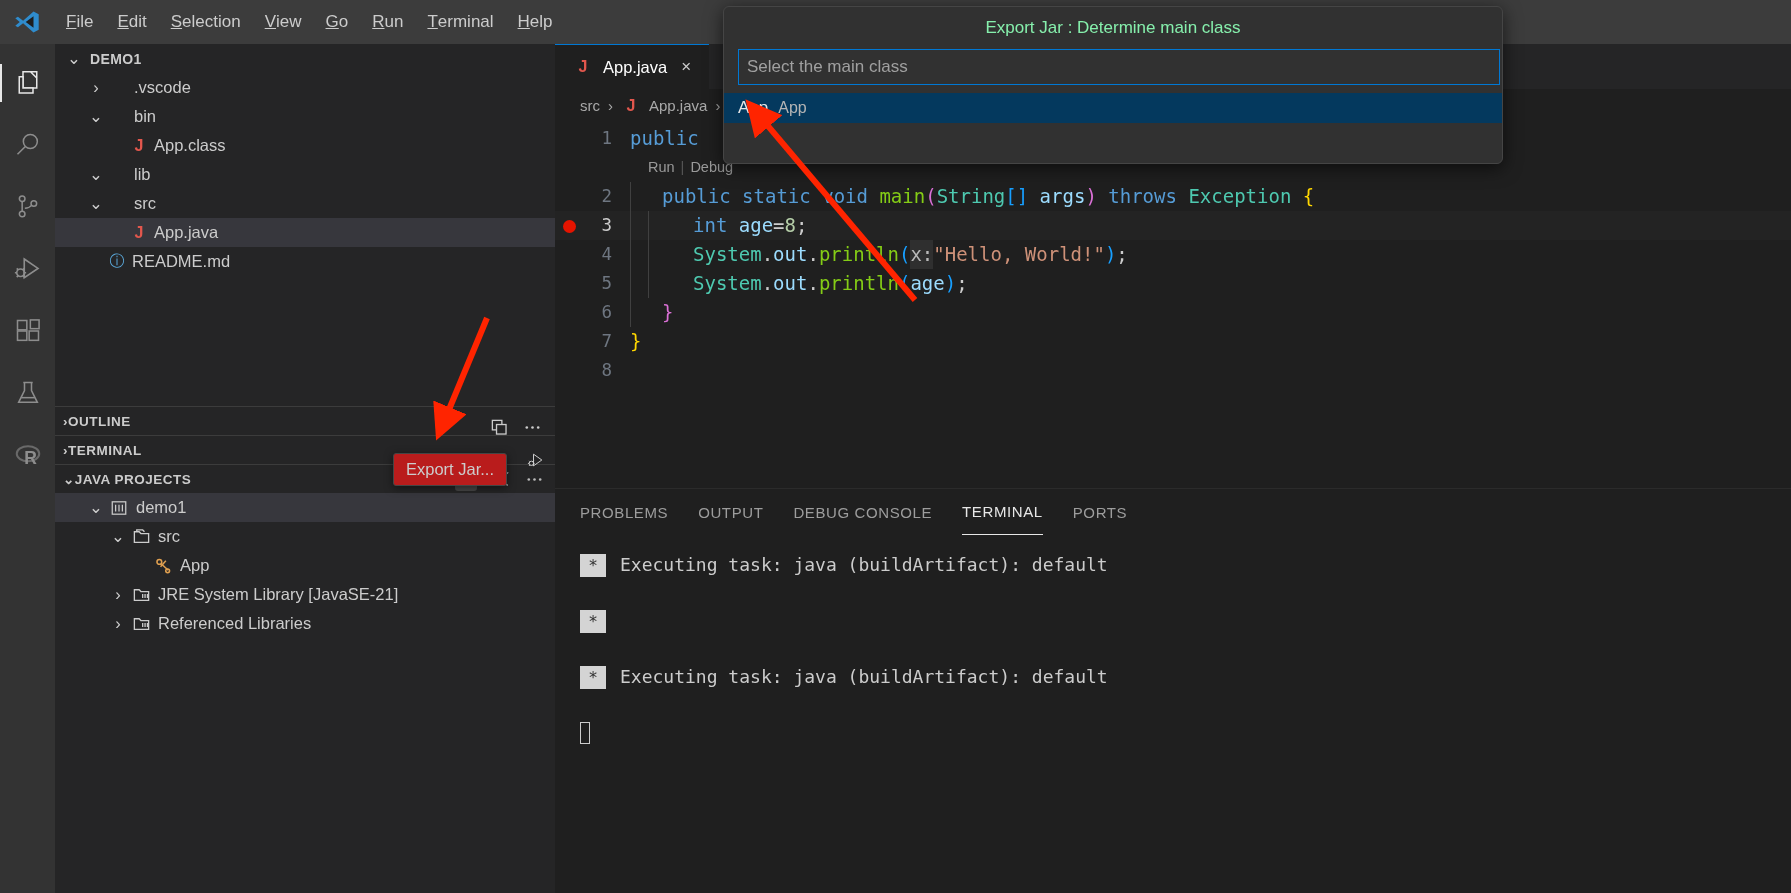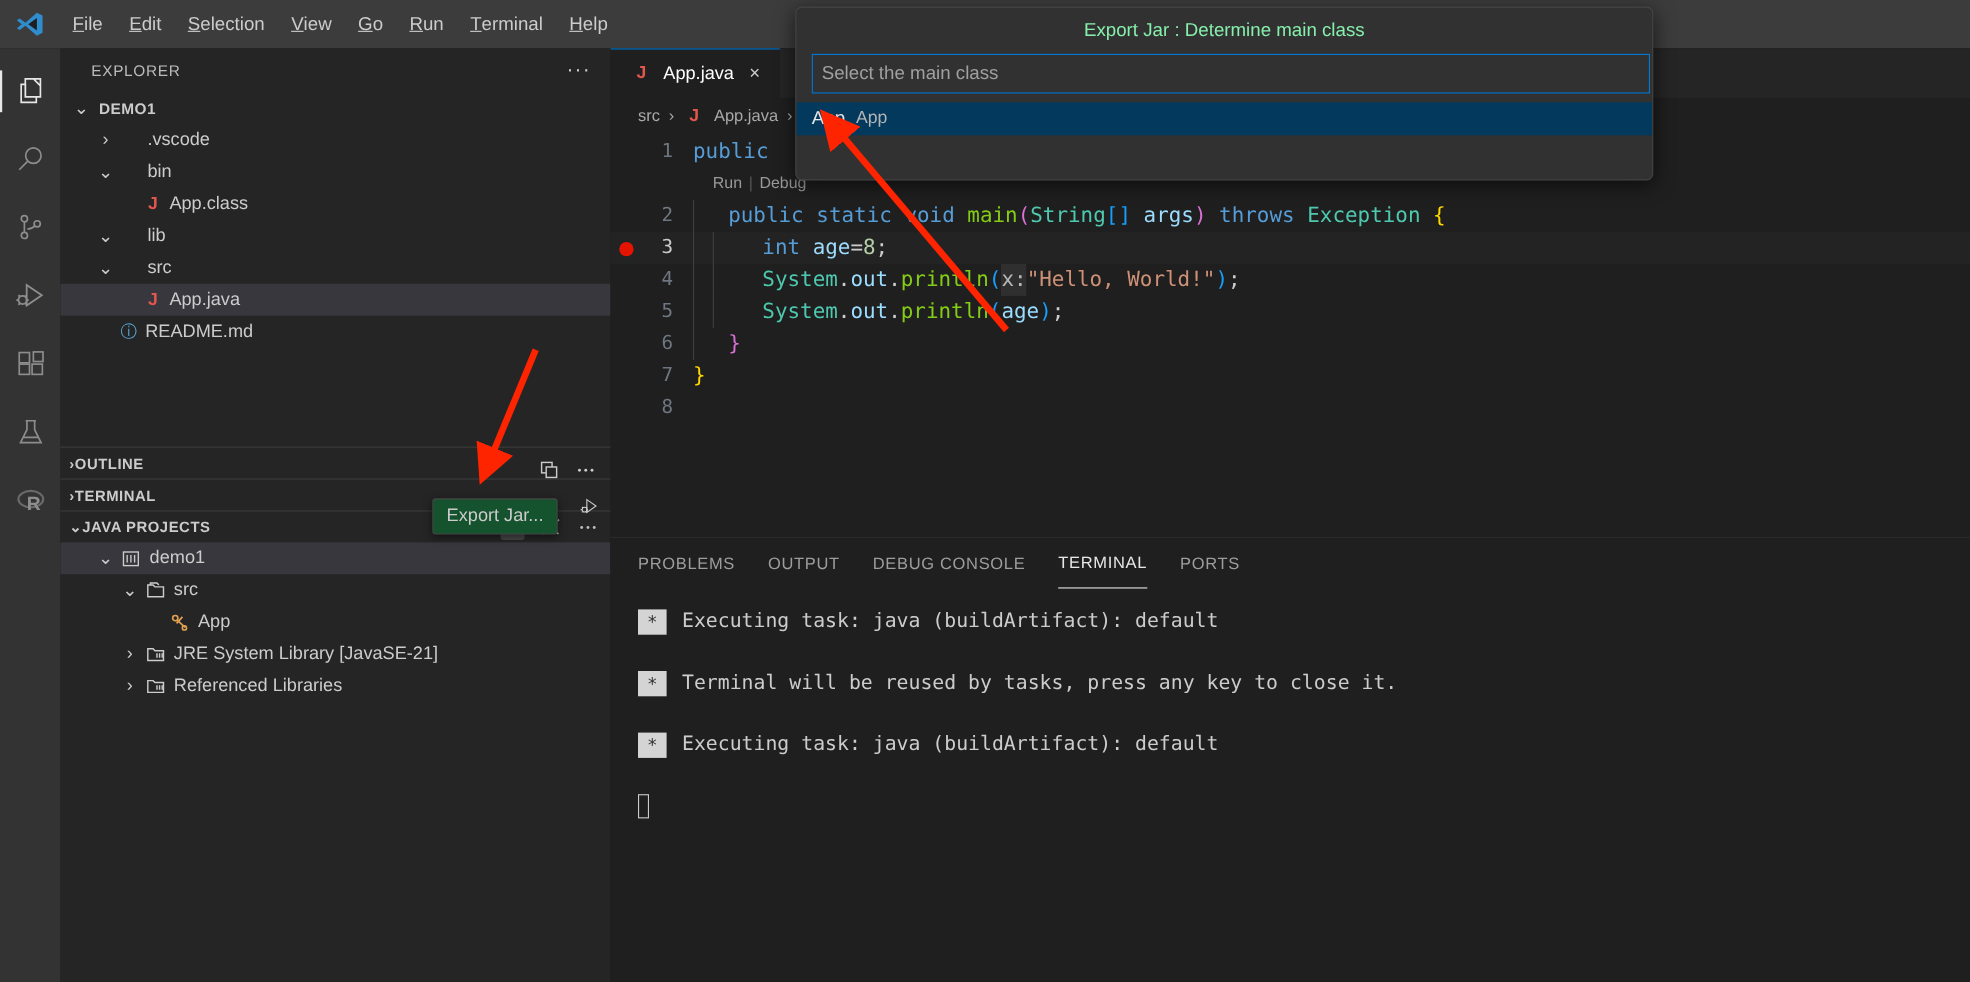--- a/index.html
+++ b/index.html
@@ -140,21 +140,21 @@
     font-size: 17px; padding: 0 8px; outline: none; font-family: "Liberation Sans", sans-serif;
   }
   .qp-input::placeholder { color: #a0a0a0; }
   .qp-item { height: 30px; display:flex; align-items:center; gap:10px; padding-left: 14px; font-size: 17px; color:#e7e7e7;}
   .qp-item.selected { background: #04395e; }
   .qp-item .sub { color:#b5b5b5; font-size: 16px; }
   .qp-list { padding-bottom: 10px; }
 
   
   .tooltip {
-    position: absolute; left: 393px; top: 453px; background: #14532d; border: 1px solid #454545;
+    position: absolute; left: 393px; top: 453px; background: #b91c1c; border: 1px solid #454545;
     color: #cccccc; font-size: 16.5px; padding: 6px 12px; border-radius: 3px; z-index: 30;
     box-shadow: 0 2px 8px rgba(0,0,0,.5);
   }
 
   
   .arrows { position:absolute; left:0; top:0; width:1791px; height:893px; pointer-events:none; z-index: 60; }
 </style>
 </head>
 <body>
 
@@ -225,24 +225,20 @@
     </div>
     <div class="act-icon">
       <svg width="30" height="30" viewBox="0 0 24 24">
         <ellipse cx="12" cy="11" rx="9" ry="6" fill="none" stroke="#8a8a8a" stroke-width="1.6"></ellipse>
         <text x="9" y="19" font-family="Liberation Sans, sans-serif" font-size="14" font-weight="bold" fill="#c5c5c5">R</text>
       </svg>
     </div>
   </div>
 
   <div class="sidebar">
-    <div class="sb-header">
-      <span class="ttl">EXPLORER</span>
-      <span class="sb-dots">···</span>
-    </div>
 
     <div>
       <div class="tree-row root">
         <span class="chev">⌄</span>
         <span class="lbl">DEMO1</span>
       </div>
       <div id="explorer-items">
           <div class="tree-row" style="padding-left: 30px;">
             <span class="chev">›</span>
             <span style="width:22px;display:inline-block"></span>
@@ -494,21 +490,21 @@
           <div class="ptab">OUTPUT</div>
           <div class="ptab">DEBUG CONSOLE</div>
           <div class="ptab active">TERMINAL</div>
           <div class="ptab">PORTS</div>
         </div>
     </div>
     <div class="term">
       <div id="terminal-host">
           <div class="term-line"><span class="star">*</span><span>Executing task: java (buildArtifact): default</span></div>
           <div class="term-gap"></div>
-          <div class="term-line"><span class="star">*</span><span>Terminal will be reused by tasks, press any key to close it.</span></div>
+          <div class="term-line"><span class="star">*</span></div>
           <div class="term-gap"></div>
           <div class="term-line"><span class="star">*</span><span>Executing task: java (buildArtifact): default</span></div>
           <div class="term-gap"></div>
           <div class="term-line"><span class="tcursor"></span></div>
         </div>
     </div>
   </div>
 
   <div style="position:absolute; left:490px; top:418px; display:flex; gap:14px; align-items:center; z-index:20;">
     <span>

